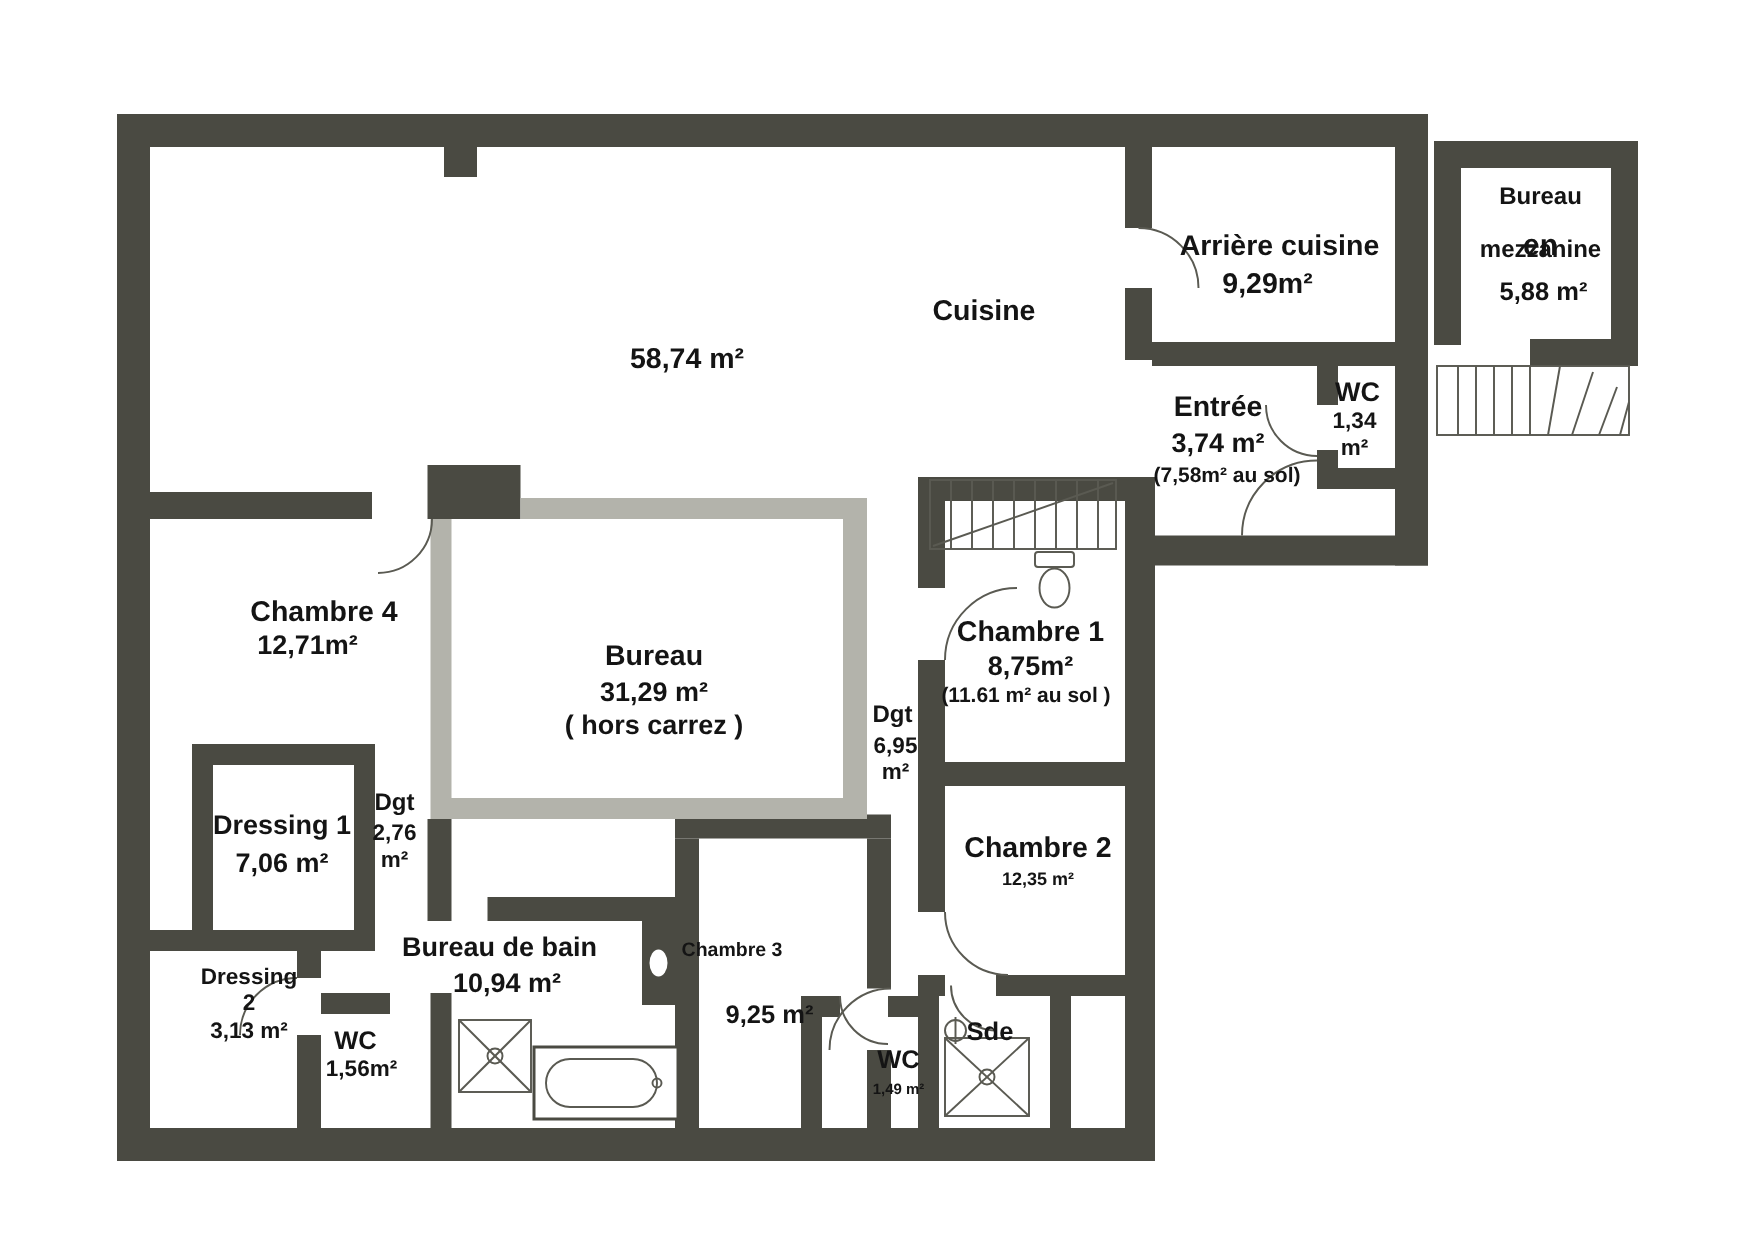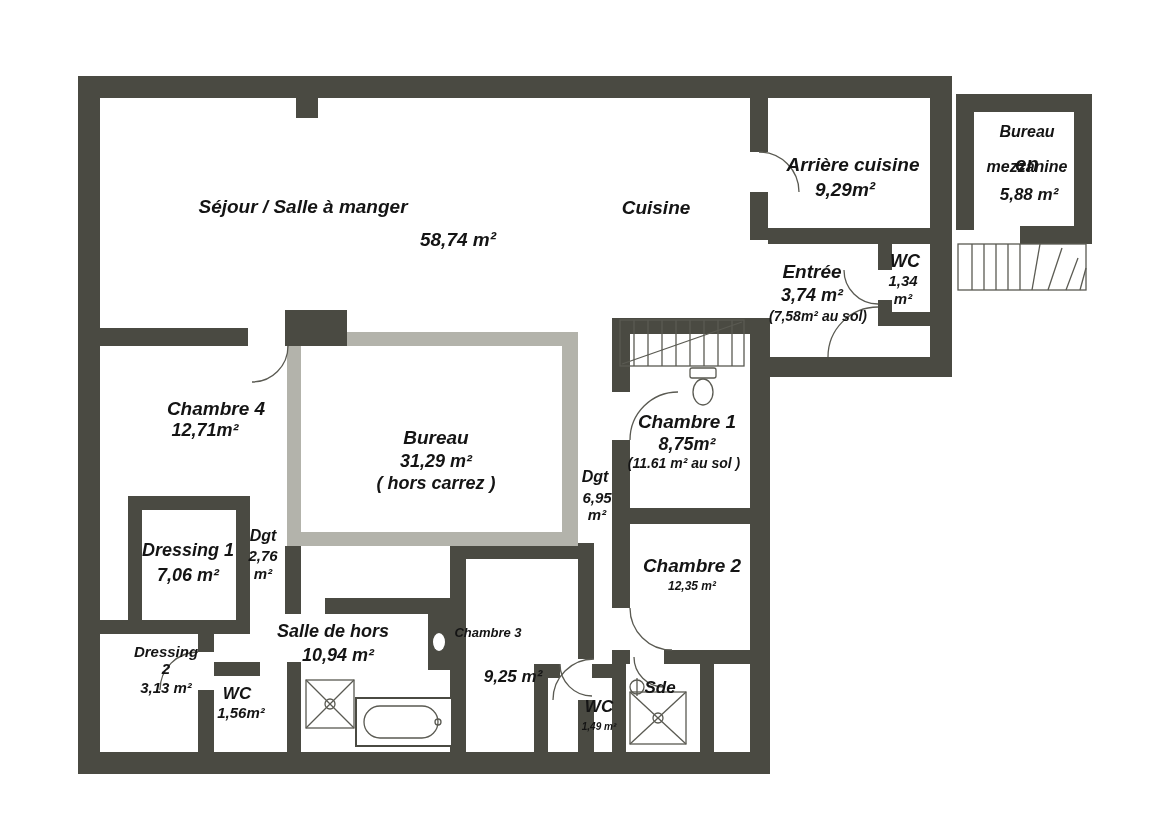--- a/index.html
+++ b/index.html
@@ -1,19 +1,19 @@
 <!DOCTYPE html>
 <html><head>
 <meta charset="utf-8">
 <style>
   html,body{margin:0;padding:0;background:#ffffff;}
   #plan{position:relative;width:1165px;height:837px;background:#ffffff;overflow:hidden;
         font-family:"Liberation Sans",sans-serif;}
   .lbl{position:absolute;transform:translateX(-50%);font-weight:700;color:#141414;
-       white-space:nowrap;line-height:1;text-align:center;font-style:italic;}
+       white-space:nowrap;line-height:1;text-align:center;}
   svg{position:absolute;left:0;top:0;}
   .wall{fill:#4a4a42;}
   .pwall{fill:#b3b3ab;}
   .thin2{stroke:#5a5a52;stroke-width:1.3;fill:none;}
   .fix{stroke:#4a4a42;stroke-width:2;fill:#ffffff;}
 </style>
 </head>
 <body>
 
 <div id="plan">
@@ -152,21 +152,20 @@
       <path class="thin2" d="M 844 270 A 34 34 0 0 0 878 304"></path>
       <path class="thin2" d="M 630 440 A 48 48 0 0 1 678 392"></path>
       <path class="thin2" d="M 630 608 A 42 42 0 0 0 672 650"></path>
       <path class="thin2" d="M 594 659 A 41 41 0 0 0 553 700"></path>
       <path class="thin2" d="M 560 664 A 32 32 0 0 0 592 696"></path>
       <path class="thin2" d="M 634 657 A 30 30 0 0 0 664 687"></path>
       <path class="thin2" d="M 198 652 A 38 38 0 0 0 160 690"></path>
     </g>
   </svg>
 
-  <div class="lbl" style="left:303px;top:197px;font-size:19px">Séjour / Salle à manger</div>
   <div class="lbl" style="left:458px;top:230px;font-size:19px">58,74 m²</div>
 
   <div class="lbl" style="left:656px;top:198px;font-size:19px">Cuisine</div>
 
   <div class="lbl" style="left:853px;top:155px;font-size:19px">Arrière cuisine</div>
   <div class="lbl" style="left:845px;top:180px;font-size:19px">9,29m²</div>
 
   <div class="lbl" style="left:812px;top:262px;font-size:19px">Entrée</div>
   <div class="lbl" style="left:812px;top:286px;font-size:18px">3,74 m²</div>
   <div class="lbl" style="left:818px;top:309px;font-size:14px">(7,58m² au sol)</div>
@@ -205,21 +204,21 @@
   <div class="lbl" style="left:263px;top:548px;font-size:15px">2,76</div>
   <div class="lbl" style="left:263px;top:566px;font-size:15px">m²</div>
 
   <div class="lbl" style="left:166px;top:644px;font-size:15px">Dressing</div>
   <div class="lbl" style="left:166px;top:661px;font-size:15px">2</div>
   <div class="lbl" style="left:166px;top:680px;font-size:15px">3,13 m²</div>
 
   <div class="lbl" style="left:237px;top:685px;font-size:17px">WC</div>
   <div class="lbl" style="left:241px;top:705px;font-size:15px">1,56m²</div>
 
-  <div class="lbl" style="left:333px;top:622px;font-size:18px">Salle de hors</div>
+  <div class="lbl" style="left:333px;top:622px;font-size:18px">Bureau de bain</div>
   <div class="lbl" style="left:338px;top:646px;font-size:18px">10,94 m²</div>
 
   <div class="lbl" style="left:488px;top:626px;font-size:13px">Chambre 3</div>
   <div class="lbl" style="left:513px;top:668px;font-size:17px">9,25 m²</div>
 
   <div class="lbl" style="left:599px;top:698px;font-size:17px">WC</div>
   <div class="lbl" style="left:599px;top:722px;font-size:10px">1,49 m²</div>
 
   <div class="lbl" style="left:660px;top:679px;font-size:17px">Sde</div>
 

